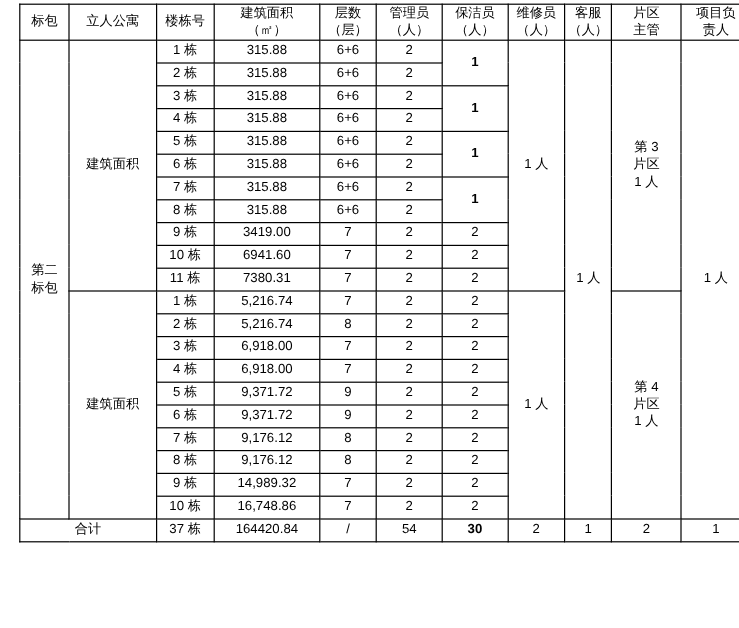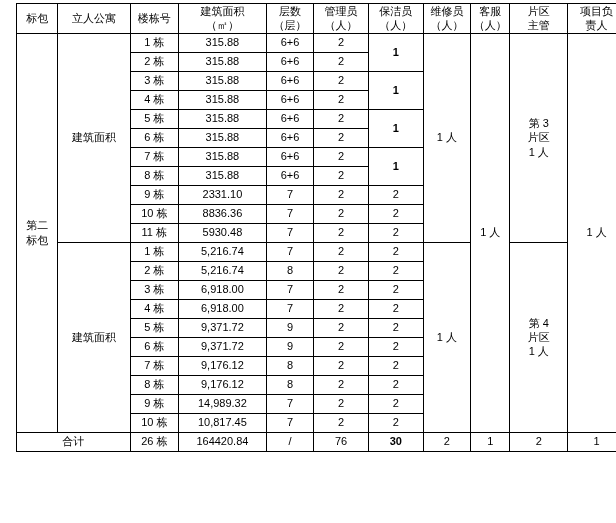--- a/index.html
+++ b/index.html
@@ -168,35 +168,35 @@
           <td rowspan="2" class="bold">1</td>
         </tr>
         <tr>
           <td>8 栋</td>
           <td class="areacell">315.88</td>
           <td>6+6</td>
           <td>2</td>
         </tr>
         <tr>
           <td>9 栋</td>
-          <td class="areacell">2331.10</td>
+          <td class="areacell">3419.00</td>
           <td>7</td>
           <td>2</td>
           <td rowspan="1">2</td>
         </tr>
         <tr>
           <td>10 栋</td>
-          <td class="areacell">8836.36</td>
+          <td class="areacell">6941.60</td>
           <td>7</td>
           <td>2</td>
           <td rowspan="1">2</td>
         </tr>
         <tr>
           <td>11 栋</td>
-          <td class="areacell">5930.48</td>
+          <td class="areacell">7380.31</td>
           <td>7</td>
           <td>2</td>
           <td rowspan="1">2</td>
         </tr>
         <tr>
           <td rowspan="10">建筑面积</td>
           <td>1 栋</td>
           <td class="areacell">5,216.74</td>
           <td>7</td>
           <td>2</td>
@@ -259,31 +259,31 @@
         </tr>
         <tr>
           <td>9 栋</td>
           <td class="areacell">14,989.32</td>
           <td>7</td>
           <td>2</td>
           <td rowspan="1">2</td>
         </tr>
         <tr>
           <td>10 栋</td>
-          <td class="areacell">10,817.45</td>
+          <td class="areacell">16,748.86</td>
           <td>7</td>
           <td>2</td>
           <td rowspan="1">2</td>
         </tr>
         <tr>
           <td colspan="2">合计</td>
-          <td>26 栋</td>
+          <td>37 栋</td>
           <td>164420.84</td>
           <td>/</td>
-          <td>76</td>
+          <td>54</td>
           <td class="bold">30</td>
           <td>2</td>
           <td>1</td>
           <td>2</td>
           <td>1</td>
         </tr>
       </tbody>
   </table>
 </div>
 

